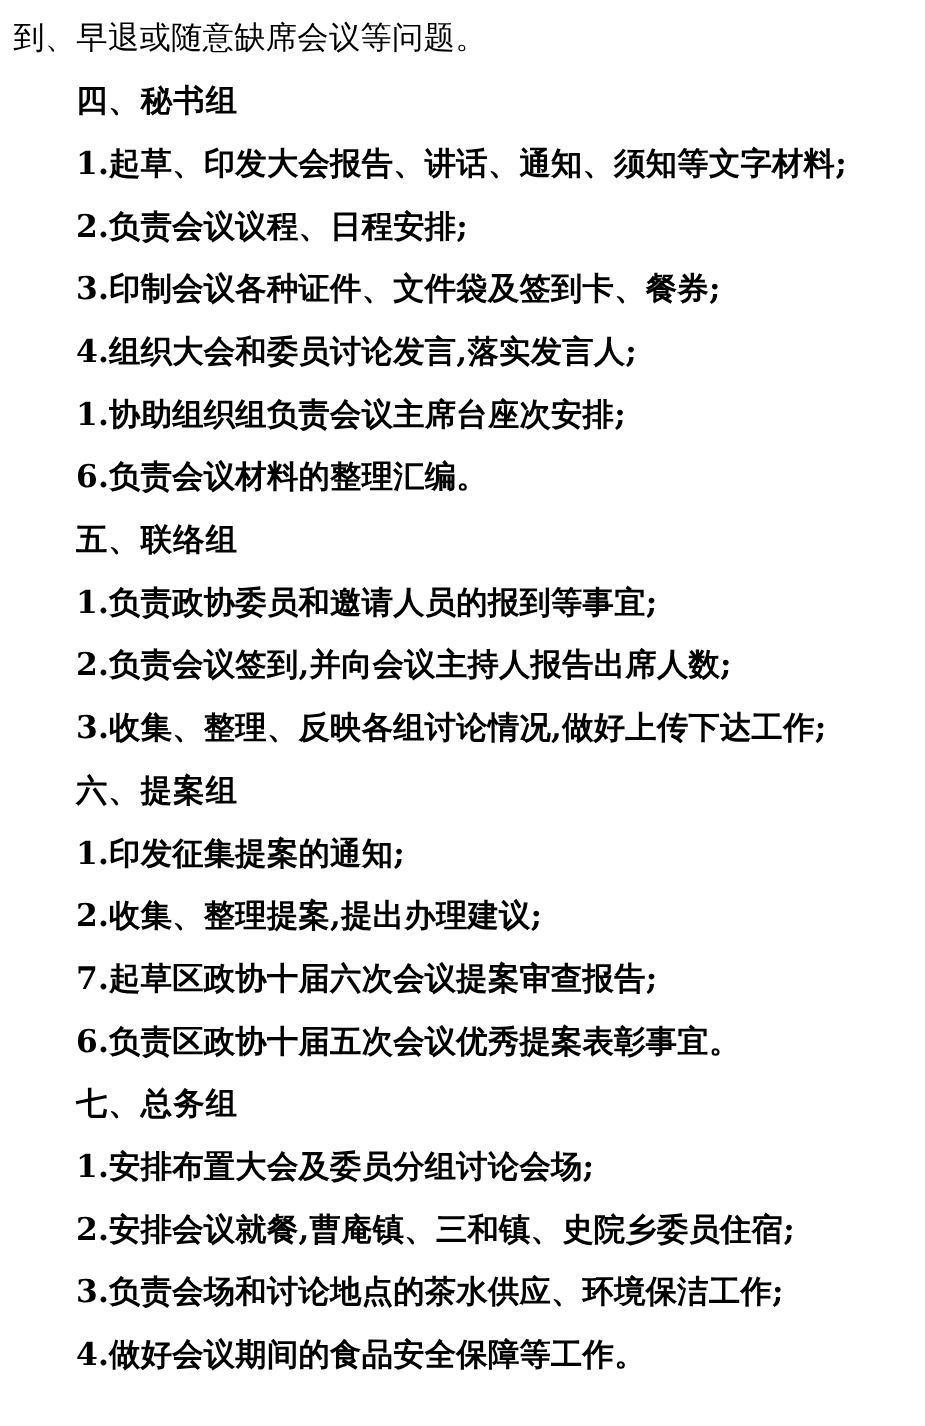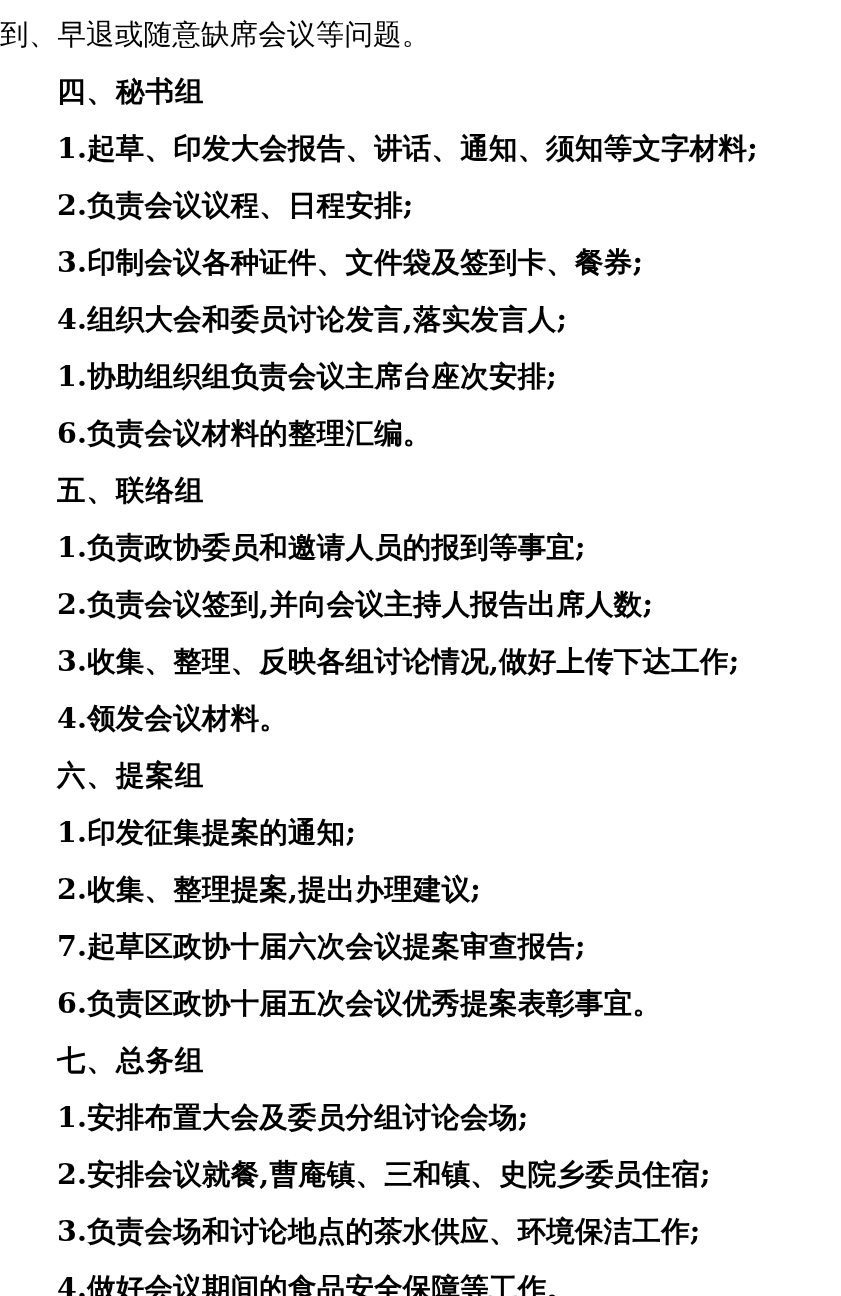--- a/index.html
+++ b/index.html
@@ -11,21 +11,21 @@
     width: 841px;
     height: 1296px;
     font-family: "DejaVu Serif", "Liberation Serif", serif;
     color: #000000;
     overflow: hidden;
   }
   .page {
     width: 733px;
     height: 1296px;
     box-sizing: border-box;
-    padding: 6px 30px 0 0;
+    padding: 6px 30px 0 12px;
     position: relative;
   }
   .line {
     font-size: 28.5px;
     line-height: 57px;
     letter-spacing: 0.2px;
     white-space: nowrap;
   }
   .cont {
     
@@ -53,21 +53,20 @@
   <div class="line item">2.负责会议议程、日程安排;</div>
   <div class="line item">3.印制会议各种证件、文件袋及签到卡、餐券;</div>
   <div class="line item">4.组织大会和委员讨论发言,落实发言人;</div>
   <div class="line item">1.协助组织组负责会议主席台座次安排;</div>
   <div class="line item">6.负责会议材料的整理汇编。</div>
 
   <div class="line heading">五、联络组</div>
   <div class="line item">1.负责政协委员和邀请人员的报到等事宜;</div>
   <div class="line item">2.负责会议签到,并向会议主持人报告出席人数;</div>
   <div class="line item">3.收集、整理、反映各组讨论情况,做好上传下达工作;</div>
-  <div class="line item">4.领发会议材料。</div>
 
   <div class="line heading">六、提案组</div>
   <div class="line item">1.印发征集提案的通知;</div>
   <div class="line item">2.收集、整理提案,提出办理建议;</div>
   <div class="line item">7.起草区政协十届六次会议提案审查报告;</div>
   <div class="line item">6.负责区政协十届五次会议优秀提案表彰事宜。</div>
 
   <div class="line heading">七、总务组</div>
   <div class="line item">1.安排布置大会及委员分组讨论会场;</div>
   <div class="line item">2.安排会议就餐,曹庵镇、三和镇、史院乡委员住宿;</div>

